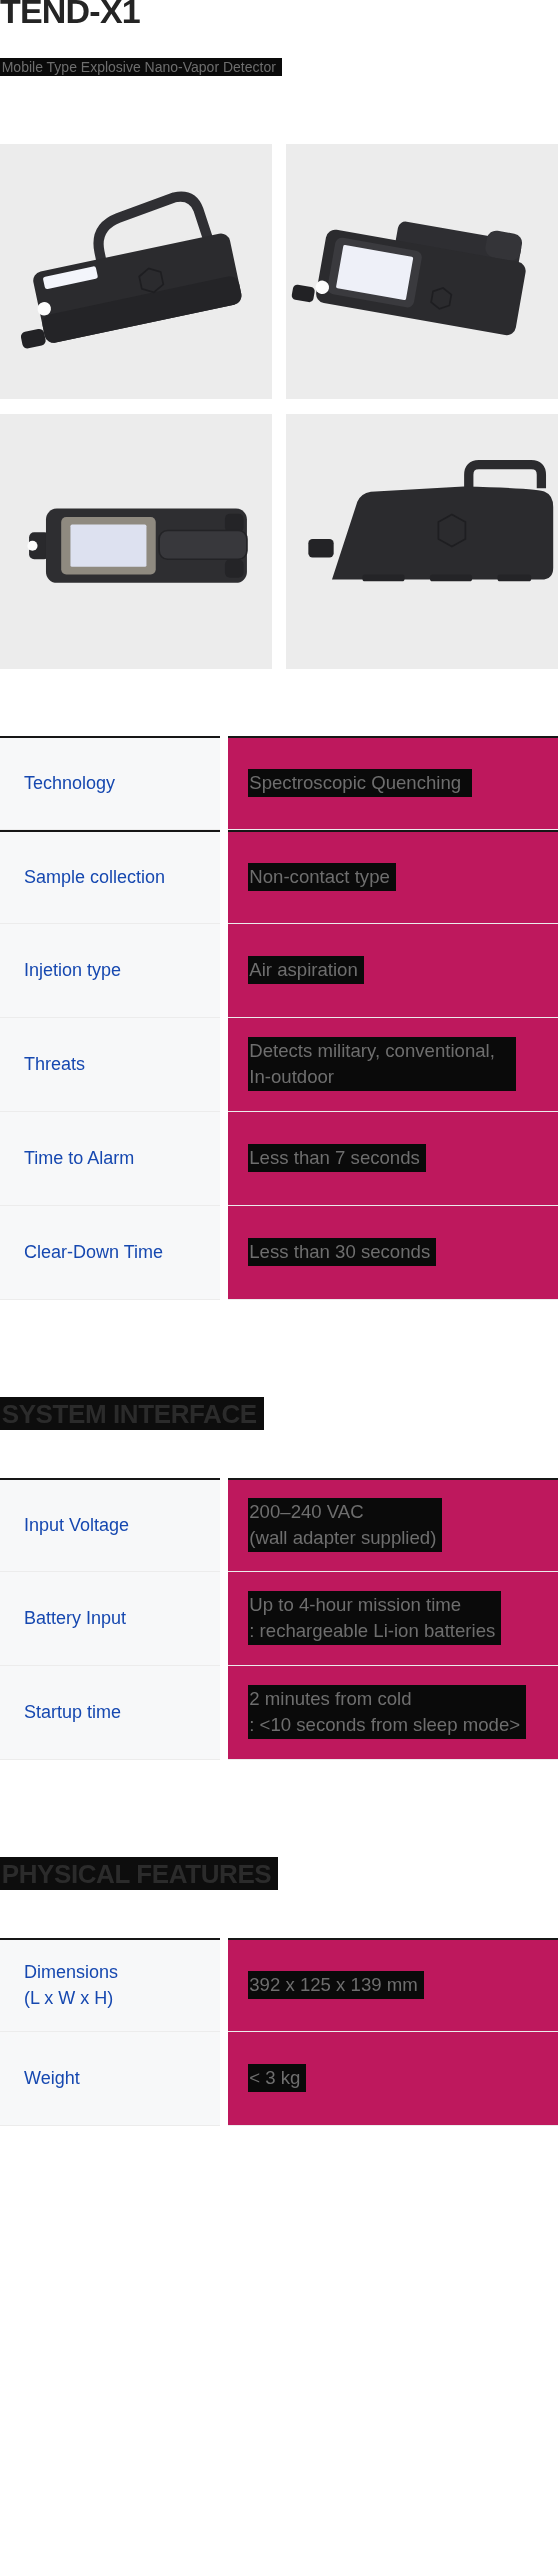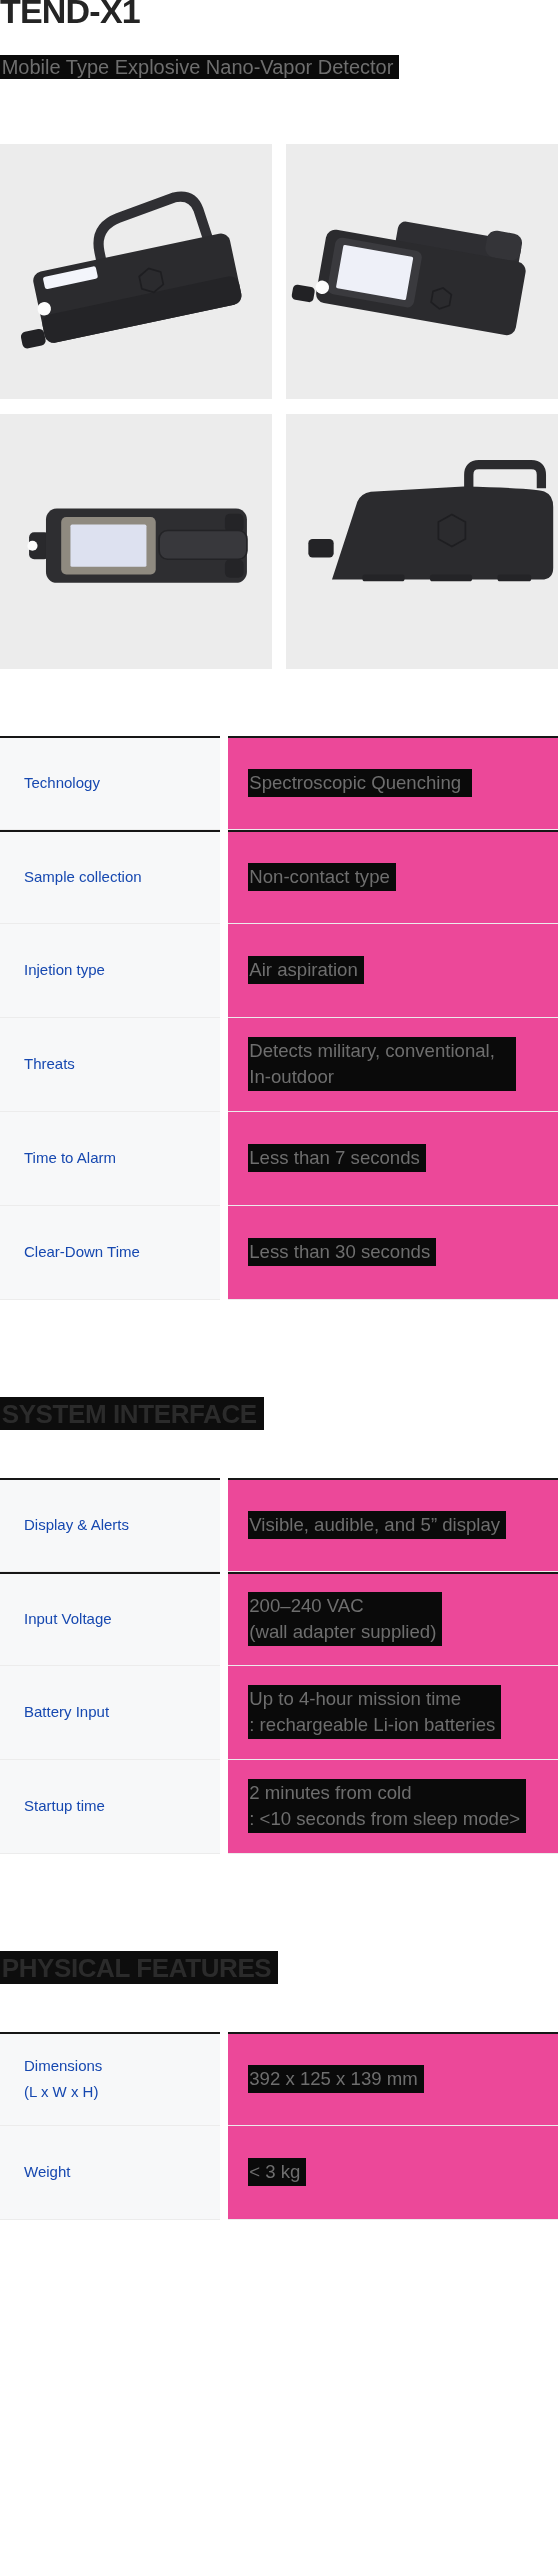--- a/index.html
+++ b/index.html
@@ -9,21 +9,21 @@
     -webkit-font-smoothing:antialiased;
   }
   main{width:558px;}
 
   
   h1.product-title{
     margin:-6.8px 0 0 0;
     font-size:34px;line-height:37px;font-weight:800;
     letter-spacing:-0.8px;color:#242424;
   }
-  .subtitle{margin-top:25px;line-height:25px;font-size:20px;}
+  .subtitle{margin-top:25px;line-height:25px;font-size:14px;}
   .hl{
     background:#0a0a0a;color:#6e6e6e;
     padding:0.8px 6px 0.8px 1.7px;
     white-space:pre-wrap;
   }
 
   
   .gallery{
     margin-top:64px;margin-bottom:67px;
     display:grid;grid-template-columns:1fr 1fr;gap:14.4px;
@@ -52,25 +52,25 @@
     display:flex;align-items:center;
     min-height:94px;box-sizing:border-box;
     border-bottom:1.7px solid #ececec;
   }
   .spec-row:first-child .cell{border-top:2.5px solid #161616;}
   .cell-label{
     background:#f7f8f9;
     padding-left:24px;padding-right:12px;
   }
   .cell-value{
-    background:#ec4899;
+    background:#be185d;
     padding-left:20px;padding-right:5px;
   }
   .label{
-    color:#1648b0;font-size:15px;line-height:26px;font-weight:500;
+    color:#1648b0;font-size:18px;line-height:26px;font-weight:500;
     white-space:pre-line;
   }
   .value{
     font-size:18.6px;line-height:26px;display:inline-block;
   }
 </style>
 </head>
 <body>
 
 <main>
@@ -199,30 +199,20 @@
           <span class="hl value">Less than 30 seconds</span>
         </div>
       </div>
     </div>
   </section>
 
   <section class="spec-section">
     <h2 class="section-heading">
       <span class="hl-h">SYSTEM INTERFACE</span>
     </h2>
-    <div class="spec-table">
-      <div class="spec-row">
-        <div class="cell cell-label">
-          <span class="label">Display &amp; Alerts</span>
-        </div>
-        <div class="cell cell-value">
-          <span class="hl value">Visible, audible, and 5” display</span>
-        </div>
-      </div>
-    </div>
   </section>
 
   <section class="spec-section">
     <div class="spec-table">
       <div class="spec-row">
         <div class="cell cell-label">
           <span class="label">Input Voltage</span>
         </div>
         <div class="cell cell-value">
           <span class="hl value">200–240 VAC           

